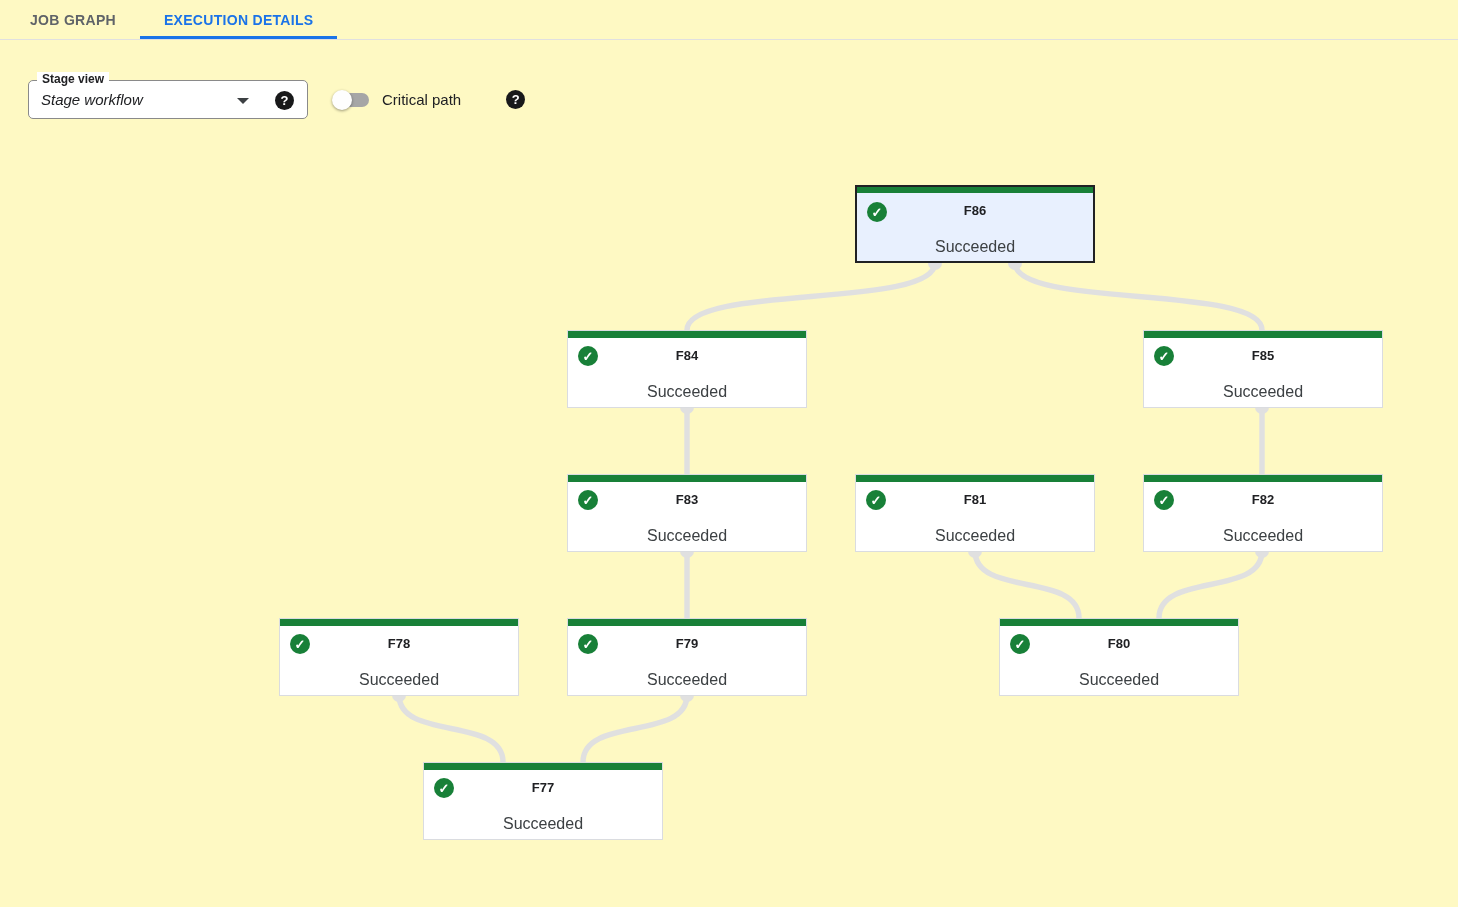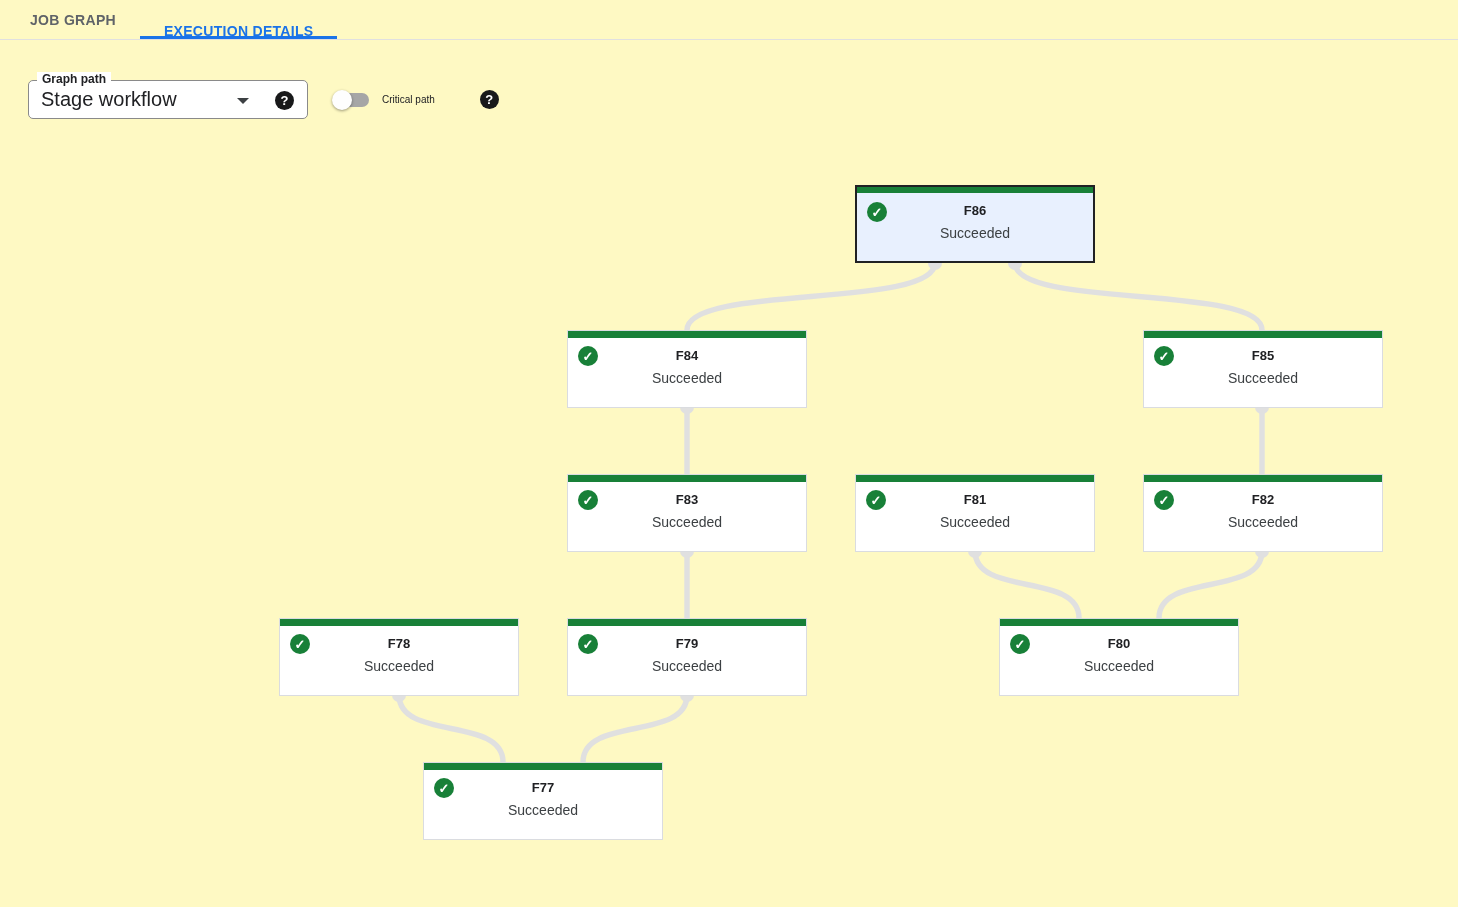--- a/index.html
+++ b/index.html
@@ -11,38 +11,38 @@
   .tab-bar {
     position: absolute; top: 0; left: 0; right: 0; height: 40px;
     border-bottom: 1px solid #e0e0e0;
     display: flex; align-items: stretch; padding-left: 6px;
   }
   .tab {
     position: relative; display: flex; align-items: center;
     padding: 0 24px; font-size: 14px; font-weight: bold; letter-spacing: .3px;
     color: #5f6368; cursor: pointer; text-transform: uppercase;
   }
-  .tab.active { color: #1a73e8; align-items: flex-end; }
+  .tab.active { color: #1a73e8; }
   .tab.active::after {
     content: ""; position: absolute; left: 0; right: 0; bottom: 0; height: 3px;
     background: #1a73e8;
   }
 
   
   .toolbar { position: absolute; top: 80px; left: 28px; display: flex; align-items: center; }
   .select-field {
     position: relative; width: 280px; height: 39px;
     border: 1px solid #8a8a8a; border-radius: 5px; background: #fff; cursor: pointer;
   }
   .select-label {
     position: absolute; top: -9px; left: 8px; padding: 0 5px; background: #fff;
     font-size: 12px; font-weight: bold; color: #202124; white-space: nowrap;
   }
   .select-value {
-    position: absolute; left: 12px; top: 0; line-height: 37px; font-size: 20px; color: #202124;
+    position: absolute; left: 12px; top: 0; line-height: 37px; font-size: 15px; color: #202124; font-style: italic;
   }
   .caret-icon {
     position: absolute; right: 58px; top: 17px; width: 0; height: 0;
     border-left: 6px solid transparent; border-right: 6px solid transparent;
     border-top: 6px solid #3c4043;
   }
   .help-icon {
     width: 19px; height: 19px; border-radius: 50%; background: #18191a; color: #fff;
     font-size: 13px; font-weight: bold; display: flex; align-items: center; justify-content: center;
     cursor: pointer; flex: none;
@@ -52,21 +52,21 @@
   .toggle-group { display: flex; align-items: center; margin-left: 24px; }
   .toggle { position: relative; width: 38px; height: 20px; cursor: pointer; flex: none; }
   .toggle-track {
     position: absolute; left: 3px; right: 1px; top: 3px; height: 14px;
     border-radius: 7px; background: #a6a6a6;
   }
   .toggle-knob {
     position: absolute; left: 0; top: 0; width: 20px; height: 20px; border-radius: 50%;
     background: #fefefe; box-shadow: 0 1px 3px rgba(0,0,0,.4);
   }
-  .toggle-label { margin-left: 12px; font-size: 10px; color: #202124; }
+  .toggle-label { margin-left: 12px; font-size: 15px; color: #202124; }
   .toggle-group .help-icon { margin-left: 45px; }
 
   
   .graph-canvas { position: absolute; inset: 0; }
   .edges-layer { position: absolute; left: 0; top: 0; width: 1458px; height: 907px; }
   .edges-layer path { fill: none; stroke: #e0e0e0; stroke-width: 5.5; stroke-linecap: butt; }
   .edges-layer circle { fill: #e0e0e0; }
 
   .node {
     position: absolute; width: 240px; height: 78px; background: #fff;
@@ -74,39 +74,39 @@
   }
   .node.selected { background: #e8f0fe; border: 2px solid #202124; }
   .node-bar { height: 7px; background: #188038; }
   .node.selected .node-bar { height: 6px; }
   .node-check {
     position: absolute; left: 10px; top: 15px; width: 20px; height: 20px; border-radius: 50%;
     background: #188038; color: #fff; font-size: 13px; font-weight: bold;
     display: flex; align-items: center; justify-content: center;
   }
   .node-title { text-align: center; font-weight: bold; font-size: 13px; color: #202124; margin-top: 10px; }
-  .node-status { text-align: center; font-size: 14px; color: #3c4043; margin-top: 7px; }
+  .node-status { text-align: center; font-size: 16px; color: #3c4043; margin-top: 20px; }
 </style>
 </head>
 <body>
 
 <div class="page">
 
   <div class="tab-bar">
       <div class="tab">
       <span>JOB GRAPH</span>
     </div>
       <div class="tab active">
       <span>EXECUTION DETAILS</span>
     </div>
     </div>
 
   <div class="toolbar">
     <div class="select-field">
-      <span class="select-label">Graph path</span>
+      <span class="select-label">Stage view</span>
       <span class="select-value">Stage workflow</span>
       <span class="caret-icon"></span>
       <span class="help-icon">?</span>
     </div>
     <div class="toggle-group">
       <div class="toggle">
         <div class="toggle-track"></div>
         <div class="toggle-knob"></div>
       </div>
       <span class="toggle-label">Critical path</span>

